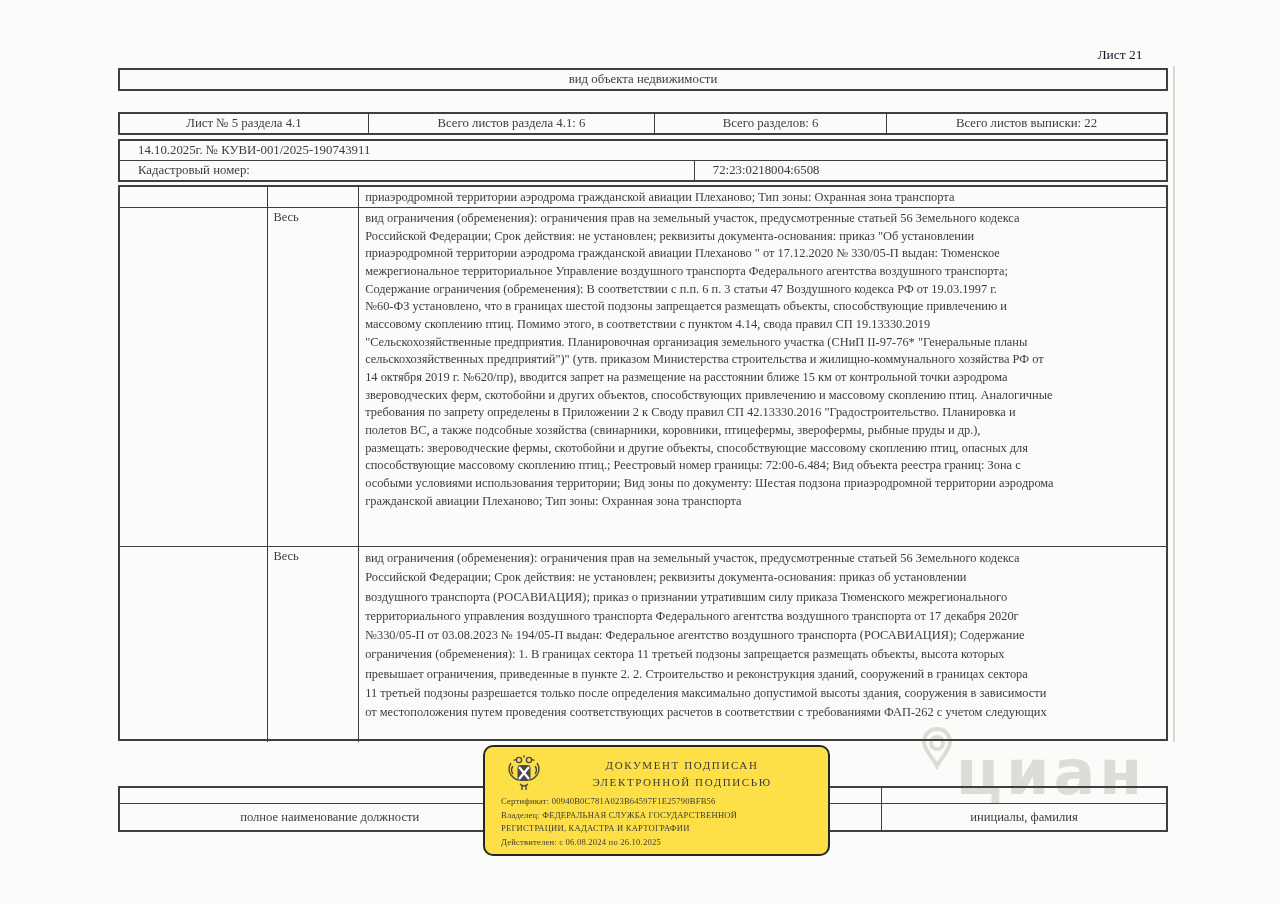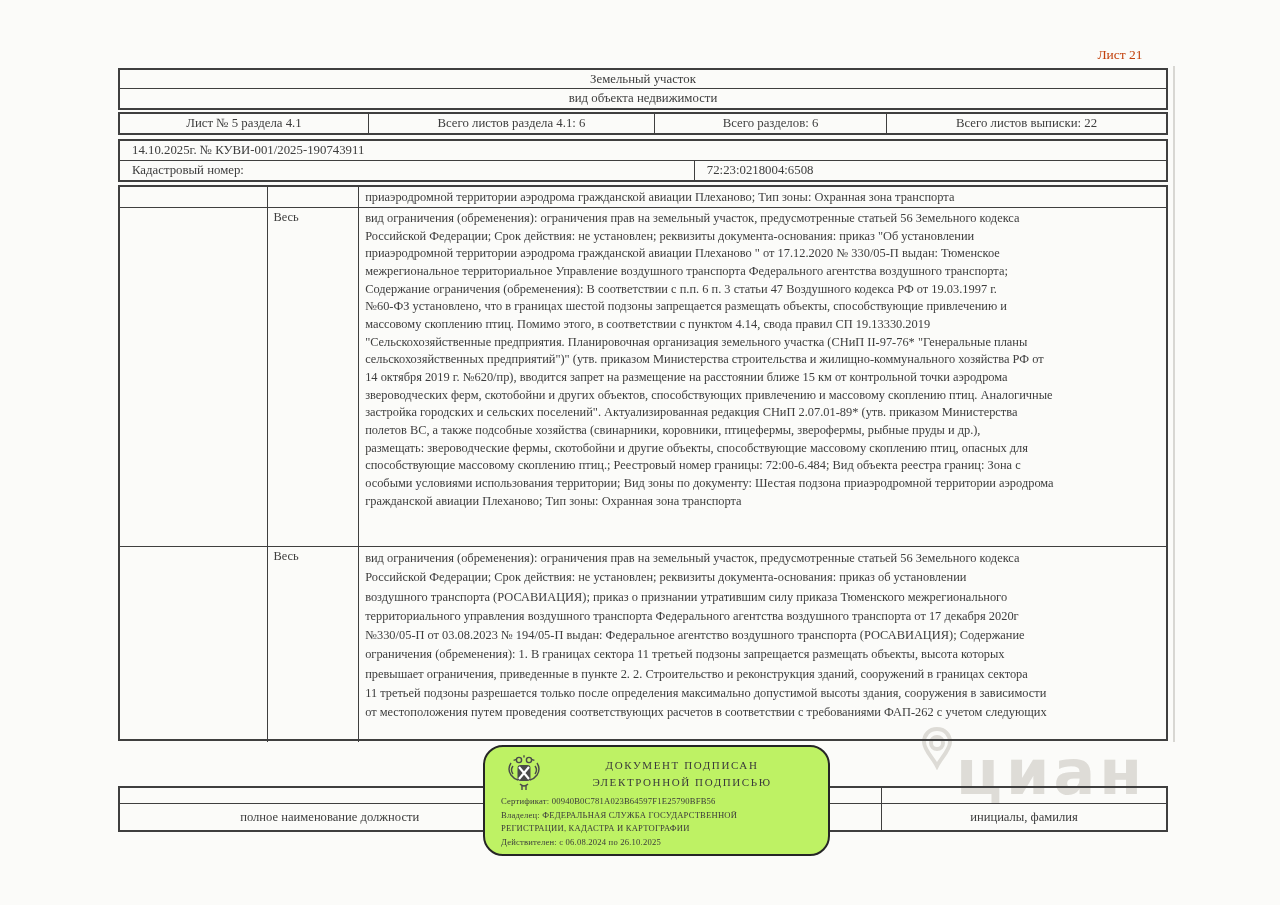--- a/index.html
+++ b/index.html
@@ -19,28 +19,28 @@
   }
   .pin-svg { opacity:0.45; margin-top:4px; margin-right:2px; }
 
   
   .doc-table { position:absolute; left:118px; width:1050px; border:2px solid #3f3f3f; background:transparent; z-index:2; }
   .row { display:flex; width:100%; }
   .cell { border-right:1.5px solid #3f3f3f; overflow:hidden; }
   .cell:last-child { border-right:none; }
   .hline { border-bottom:1.5px solid #3f3f3f; }
 
-  .sheet-label { position:absolute; left:1075px; top:47px; width:90px; text-align:center; font-size:13.5px; color:#c2410c; z-index:2; }
+  .sheet-label { position:absolute; left:1075px; top:47px; width:90px; text-align:center; font-size:13.5px; color:#0f172a; z-index:2; }
 
   .t-title .row { height:19px; align-items:center; justify-content:center; font-size:12.8px; }
   .t-meta { top:112px; height:23px; }
   .t-meta .cell { height:100%; display:flex; align-items:center; justify-content:center; font-size:12.8px; }
   .t-info { top:139px; }
   .t-info .row { height:19.5px; align-items:center; font-size:12.8px; }
-  .t-info .cell { height:100%; display:flex; align-items:center; padding-left:12px; }
+  .t-info .cell { height:100%; display:flex; align-items:center; padding-left:18px; }
 
   .t-main { top:185px; height:556px; font-size:12.4px; }
   .t-main .cell { padding:2px 4px 0 5px; }
   .col1 { width:149px; }
   .col2 { width:91px; }
   .col3 { width:810px; padding-left:6px !important; }
   .r1 { height:21px; }
   .r2 { height:339px; }
   .r3 { height:194.5px; }
   .tline { white-space:nowrap; overflow:hidden; }
@@ -55,21 +55,21 @@
   .t-footer .frow1 { height:16px; border-bottom:1.5px solid #3f3f3f; }
   .t-footer .frow2 { height:26.5px; }
   .t-footer .cell { display:flex; align-items:center; justify-content:center; font-size:12.6px; height:100%; }
   .fcol1 { width:422px; }
   .fcol2 { width:343px; }
   .fcol3 { width:285px; }
 
   
   .stamp {
     position:absolute; left:483px; top:745px; width:347px; height:111px;
-    background:#bef264; border:2.5px solid #262626; border-radius:20px; z-index:3;
+    background:#fde047; border:2.5px solid #262626; border-radius:10px; z-index:3;
     padding:5px 12px 4px 14px; color:#3f3f3f;
   }
   .stamp-head { position:absolute; left:66px; top:10px; width:262px; text-align:center; }
   .stamp-title { font-size:11px; letter-spacing:1.6px; line-height:16.5px; color:#3a3a3a; }
   .stamp-eagle { position:absolute; left:20px; top:6px; }
   .stamp-details { position:absolute; left:16px; top:48px; width:315px; font-size:8.6px; line-height:13.5px; color:#3a3a3a; letter-spacing:0.2px; }
 </style>
 </head>
 <body>
 
@@ -78,23 +78,20 @@
     <svg width="34" height="44" viewBox="0 0 34 44">
       <path d="M17 3 C9 3 4 9 4 16 C4 24 13 32 17 40 C21 32 30 24 30 16 C30 9 25 3 17 3 Z M17 11 a6 6 0 1 1 0 12 a6 6 0 1 1 0 -12 Z" fill="none" stroke="#bab5ac" stroke-width="4"></path>
     </svg>
   </span>
   <span class="watermark-text">циан</span>
 </div>
 
 <div class="sheet-label">Лист 21</div>
 
 <div class="doc-table t-title" style="top:68px;">
-  <div class="row hline">
-    <div>Земельный участок</div>
-  </div>
   <div class="row">
     <div>вид объекта недвижимости</div>
   </div>
 </div>
 
 <div class="doc-table t-meta">
   <div class="row" style="height:100%;">
     <div class="cell" style="width:250px;">Лист № 5 раздела 4.1</div>
     <div class="cell" style="width:287px;">Всего листов раздела 4.1: 6</div>
     <div class="cell" style="width:233px;">Всего разделов: 6</div>
@@ -128,21 +125,21 @@
         <div class="tline">Российской Федерации; Срок действия: не установлен; реквизиты документа-основания: приказ "Об установлении</div>
         <div class="tline">приаэродромной территории аэродрома гражданской авиации Плеханово " от 17.12.2020 № 330/05-П выдан: Тюменское</div>
         <div class="tline">межрегиональное территориальное Управление воздушного транспорта Федерального агентства воздушного транспорта;</div>
         <div class="tline">Содержание ограничения (обременения): В соответствии с п.п. 6 п. 3 статьи 47 Воздушного кодекса РФ от 19.03.1997 г.</div>
         <div class="tline">№60-ФЗ установлено, что в границах шестой подзоны запрещается размещать объекты, способствующие привлечению и</div>
         <div class="tline">массовому скоплению птиц. Помимо этого, в соответствии с пунктом 4.14, свода правил СП 19.13330.2019</div>
         <div class="tline">"Сельскохозяйственные предприятия. Планировочная организация земельного участка (СНиП II-97-76* "Генеральные планы</div>
         <div class="tline">сельскохозяйственных предприятий")" (утв. приказом Министерства строительства и жилищно-коммунального хозяйства РФ от</div>
         <div class="tline">14 октября 2019 г. №620/пр), вводится запрет на размещение на расстоянии ближе 15 км от контрольной точки аэродрома</div>
         <div class="tline">звероводческих ферм, скотобойни и других объектов, способствующих привлечению и массовому скоплению птиц. Аналогичные</div>
-        <div class="tline">застройка городских и сельских поселений". Актуализированная редакция СНиП 2.07.01-89* (утв. приказом Министерства</div>
+        <div class="tline">требования по запрету определены в Приложении 2 к Своду правил СП 42.13330.2016 "Градостроительство. Планировка и</div>
         <div class="tline">полетов ВС, а также подсобные хозяйства (свинарники, коровники, птицефермы, зверофермы, рыбные пруды и др.),</div>
         <div class="tline">размещать: звероводческие фермы, скотобойни и другие объекты, способствующие массовому скоплению птиц, опасных для</div>
         <div class="tline">способствующие массовому скоплению птиц.; Реестровый номер границы: 72:00-6.484; Вид объекта реестра границ: Зона с</div>
         <div class="tline">особыми условиями использования территории; Вид зоны по документу: Шестая подзона приаэродромной территории аэродрома</div>
         <div class="tline">гражданской авиации Плеханово; Тип зоны: Охранная зона транспорта</div>
       </div>
   </div>
   <div class="row r3">
     <div class="cell col1"></div>
     <div class="cell col2">Весь</div>

